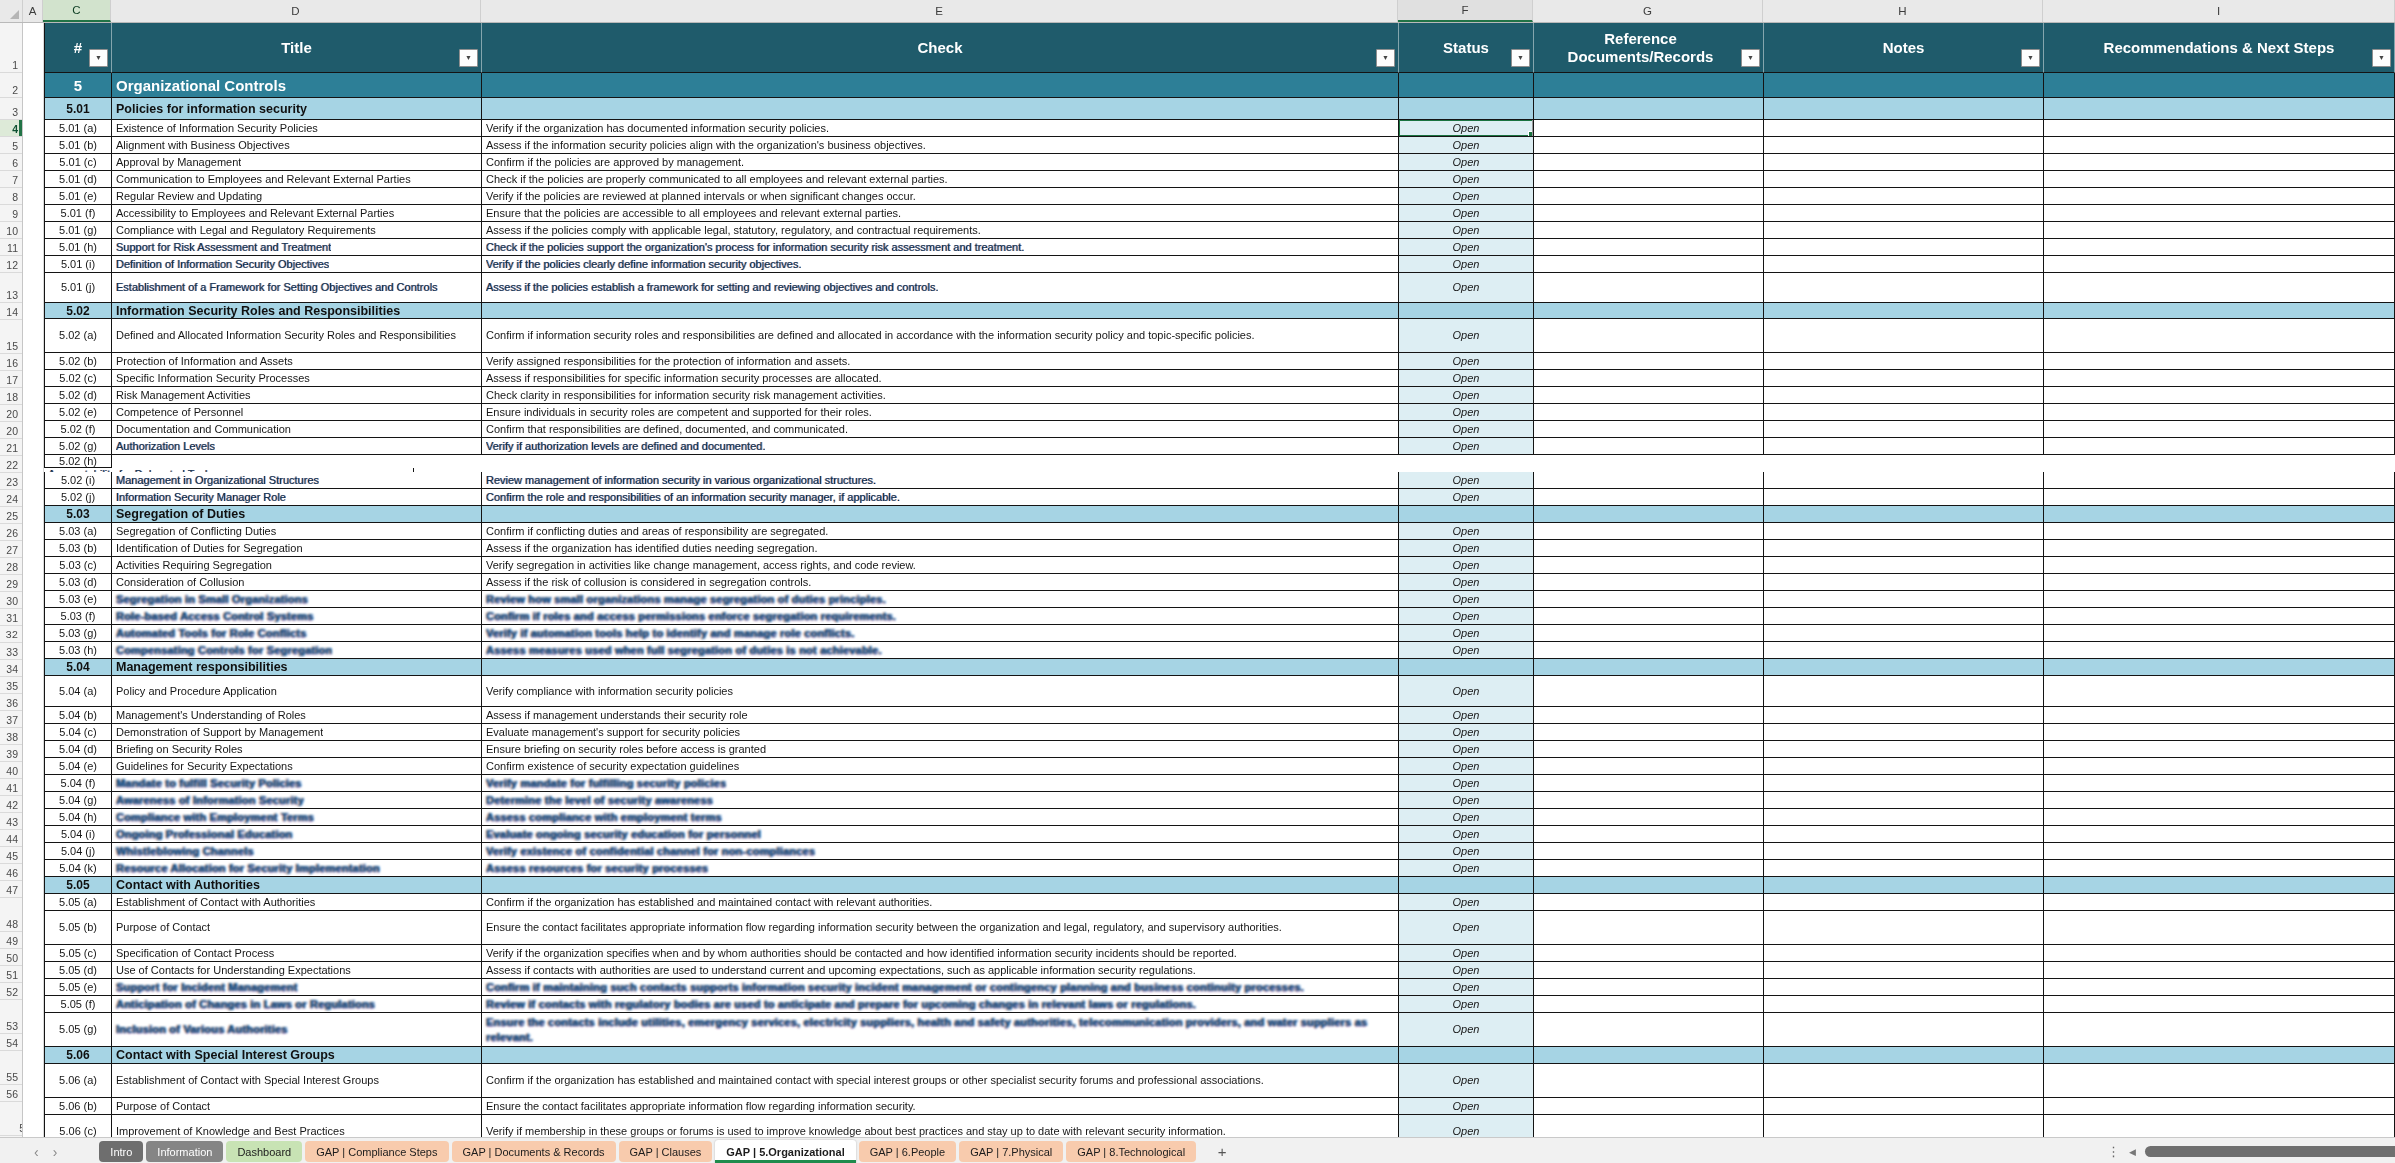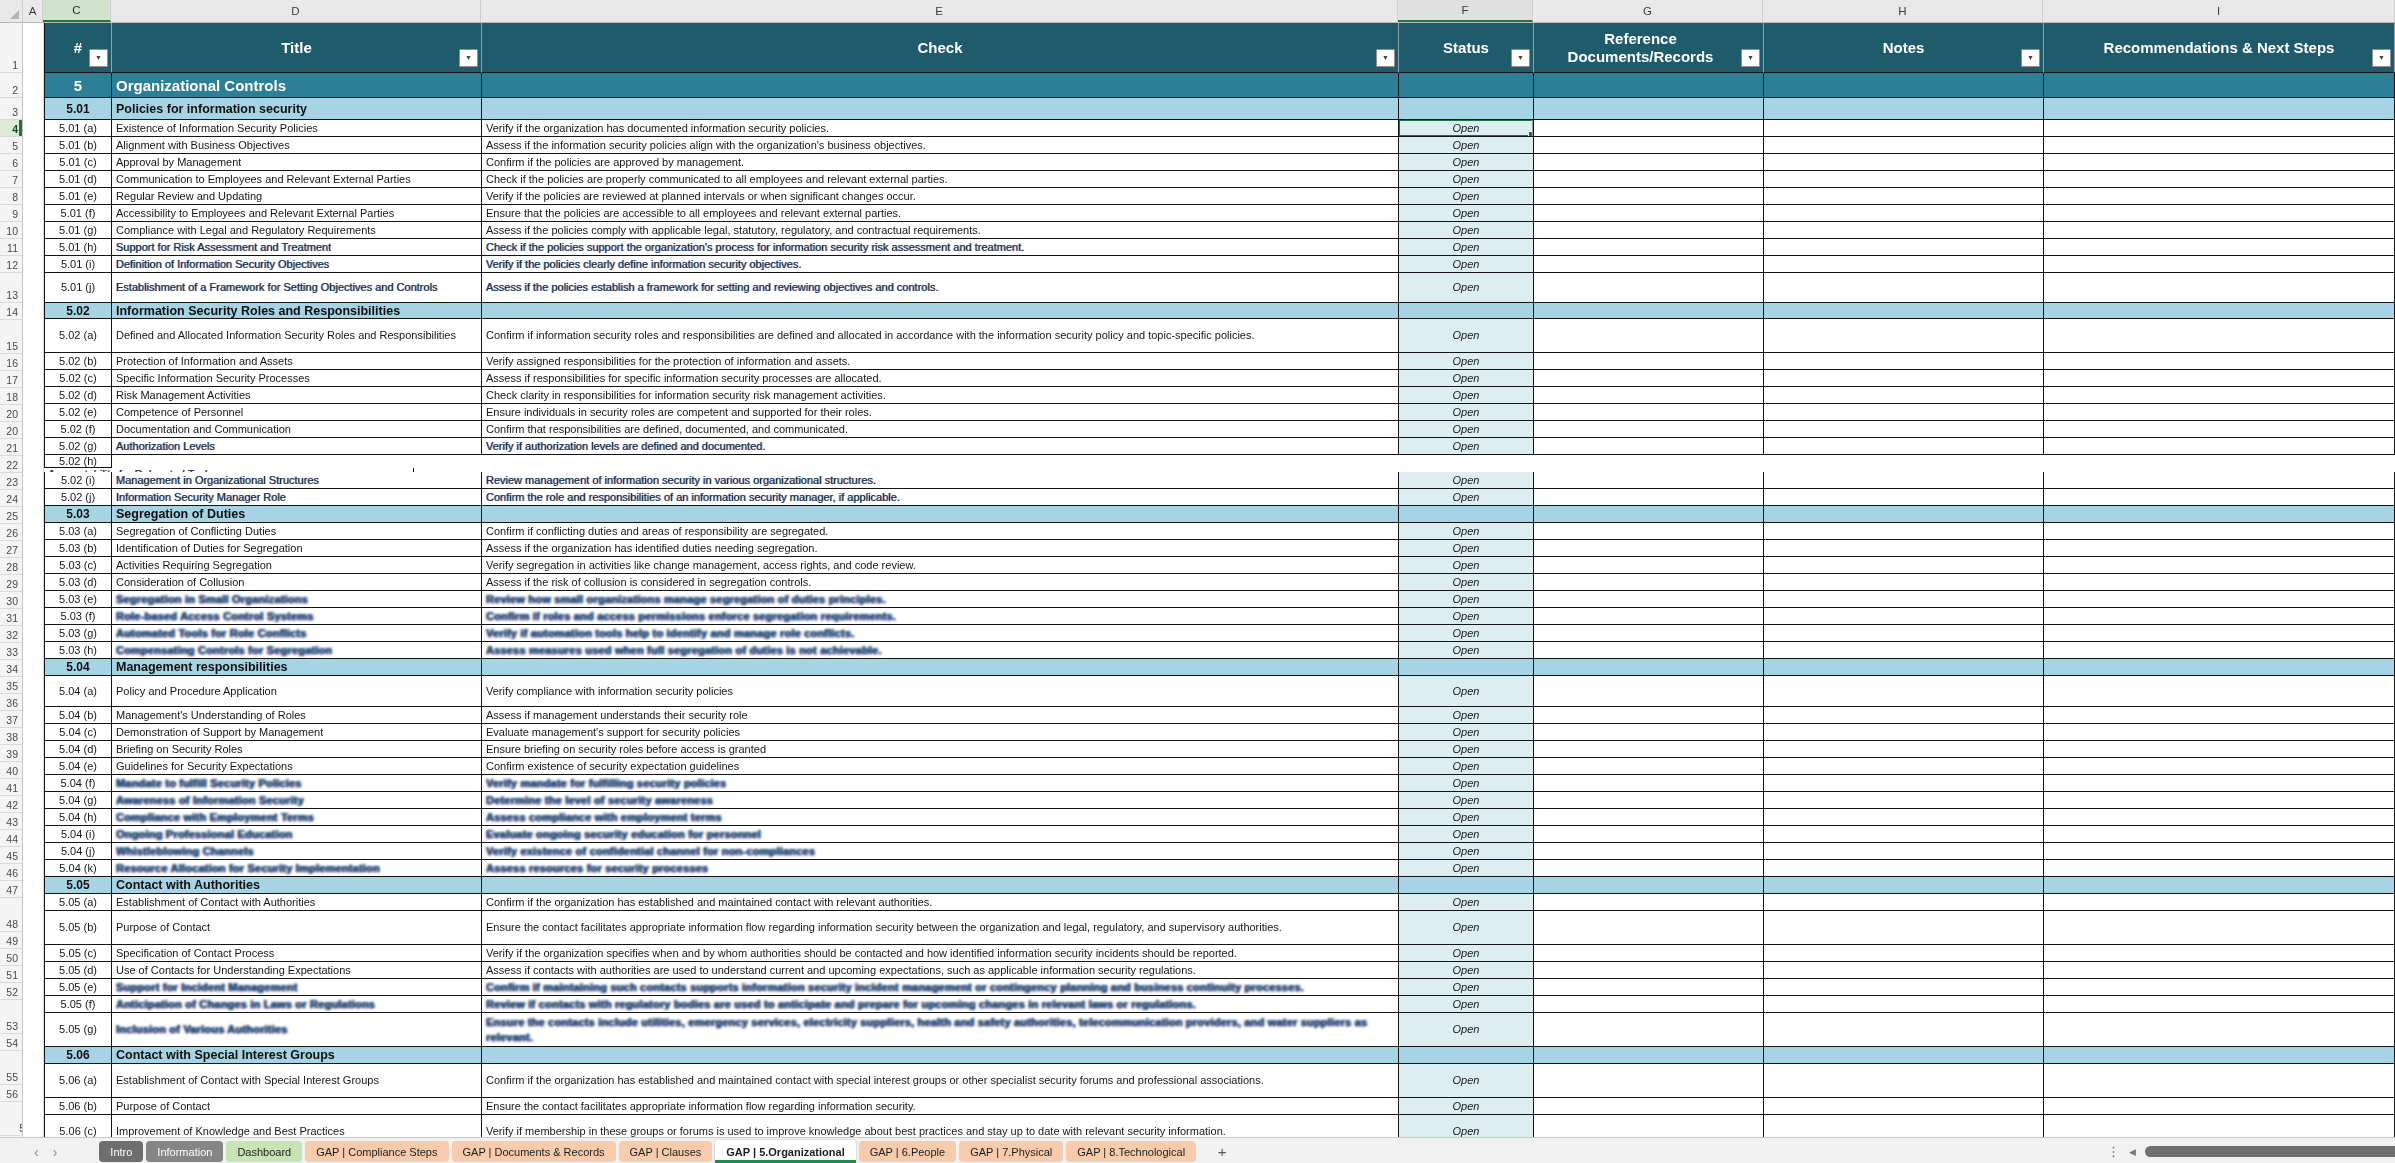--- a/index.html
+++ b/index.html
@@ -139,21 +139,21 @@
         <div class="gut" style="height: 17px;">22</div>
         <div class="gut" style="height: 17px;">23</div>
         <div class="gut" style="height: 17px;">24</div>
         <div class="gut" style="height: 17px;">25</div>
         <div class="gut" style="height: 17px;">26</div>
         <div class="gut" style="height: 17px;">27</div>
         <div class="gut" style="height: 17px;">28</div>
         <div class="gut" style="height: 17px;">29</div>
         <div class="gut" style="height: 17px;">30</div>
         <div class="gut" style="height: 17px;">31</div>
-        <div class="gut" style="height: 17px;">32</div>
+        <div class="gut" style="height: 17px; font-family: Liberation Mono, monospace;">32</div>
         <div class="gut" style="height: 17px;">33</div>
         <div class="gut" style="height: 17px;">34</div>
         <div class="gut" style="height: 17px;">35</div>
         <div class="gut" style="height: 17px;">36</div>
         <div class="gut" style="height: 17px;">37</div>
         <div class="gut" style="height: 17px;">38</div>
         <div class="gut" style="height: 17px;">39</div>
         <div class="gut" style="height: 17px;">40</div>
         <div class="gut" style="height: 17px;">41</div>
         <div class="gut" style="height: 17px;">42</div>

